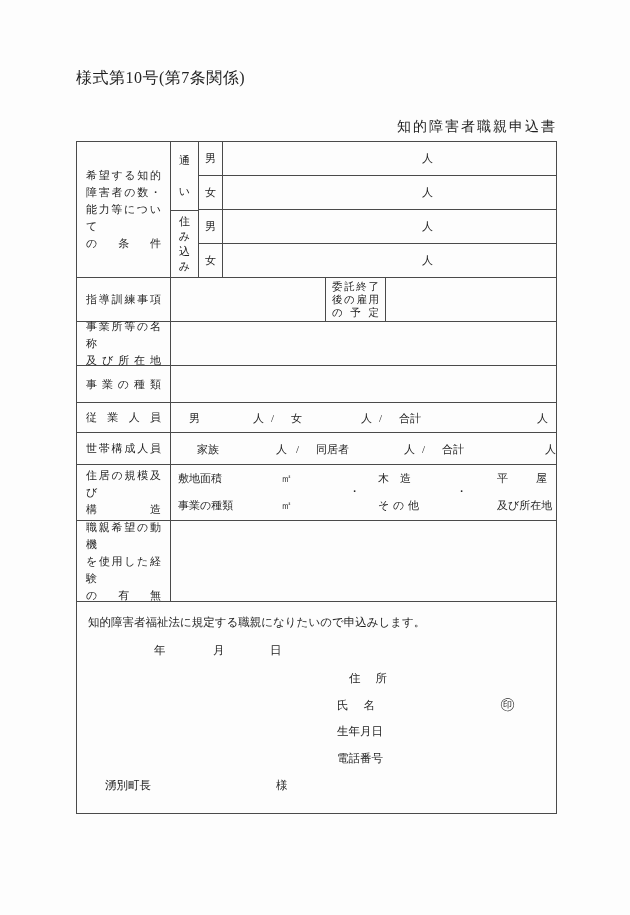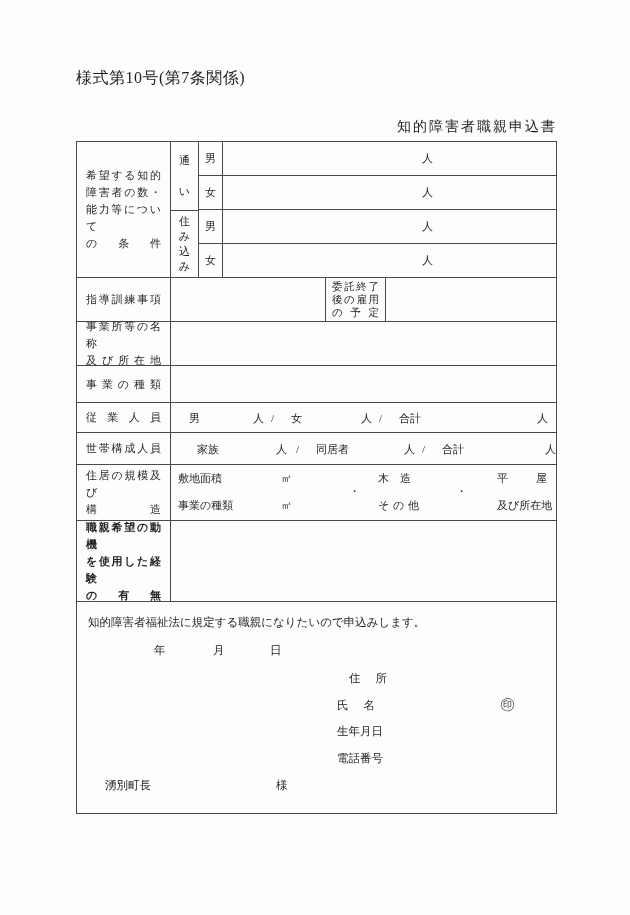--- a/index.html
+++ b/index.html
@@ -20,21 +20,21 @@
   .s1-commute{ height:calc(50% - 1px); border-bottom:1px solid var(--line); }
   .s1-livein{ flex:1; }
   .vstack{ display:flex; flex-direction:column; align-items:center; justify-content:space-around; height:100%; padding:3px 0; }
   .s1-rows{ flex:1; display:flex; flex-direction:column; }
   .s1-row{ flex:1; display:flex; border-bottom:1px solid var(--line); }
   .s1-row:last-child{ border-bottom:none; }
   .mf-cell{ width:24px; flex:0 0 24px; border-right:1px solid var(--line); display:flex; align-items:center; justify-content:center; }
   .person-cell{ flex:1; display:flex; align-items:center; justify-content:center; }
   .person-cell span{ position:relative; left:38px; }
   
-  .h44{ height:44px; } .h37{ height:37px; } .h30{ height:30px; } .h32{ height:32px;gap:8px; } .h56{ height:56px; } .h81{ height:81px;font-weight:bold; }
+  .h44{ height:44px; } .h37{ height:37px; } .h30{ height:30px; } .h32{ height:32px;gap:8px; } .h56{ height:56px; } .h81{ height:81px; }
   .blank{ flex:1; }
   .cell-mid{ width:155px; flex:0 0 155px; border-right:1px solid var(--line); }
   .cell-after{ width:60px; flex:0 0 60px; border-right:1px solid var(--line); display:flex; flex-direction:column; justify-content:center; padding:0 6px; font-size:10.5px; }
   .cell-after .jline{ line-height:13px; }
   .rel{ position:relative; flex:1; }
   .abs{ position:absolute; top:50%; transform:translateY(-50%); white-space:nowrap; }
   .rline{ position:absolute; white-space:nowrap; }
   
   .footer{ height:211px; position:relative; font-size:11.5px; }
   .seal{ font-size:15px; }

